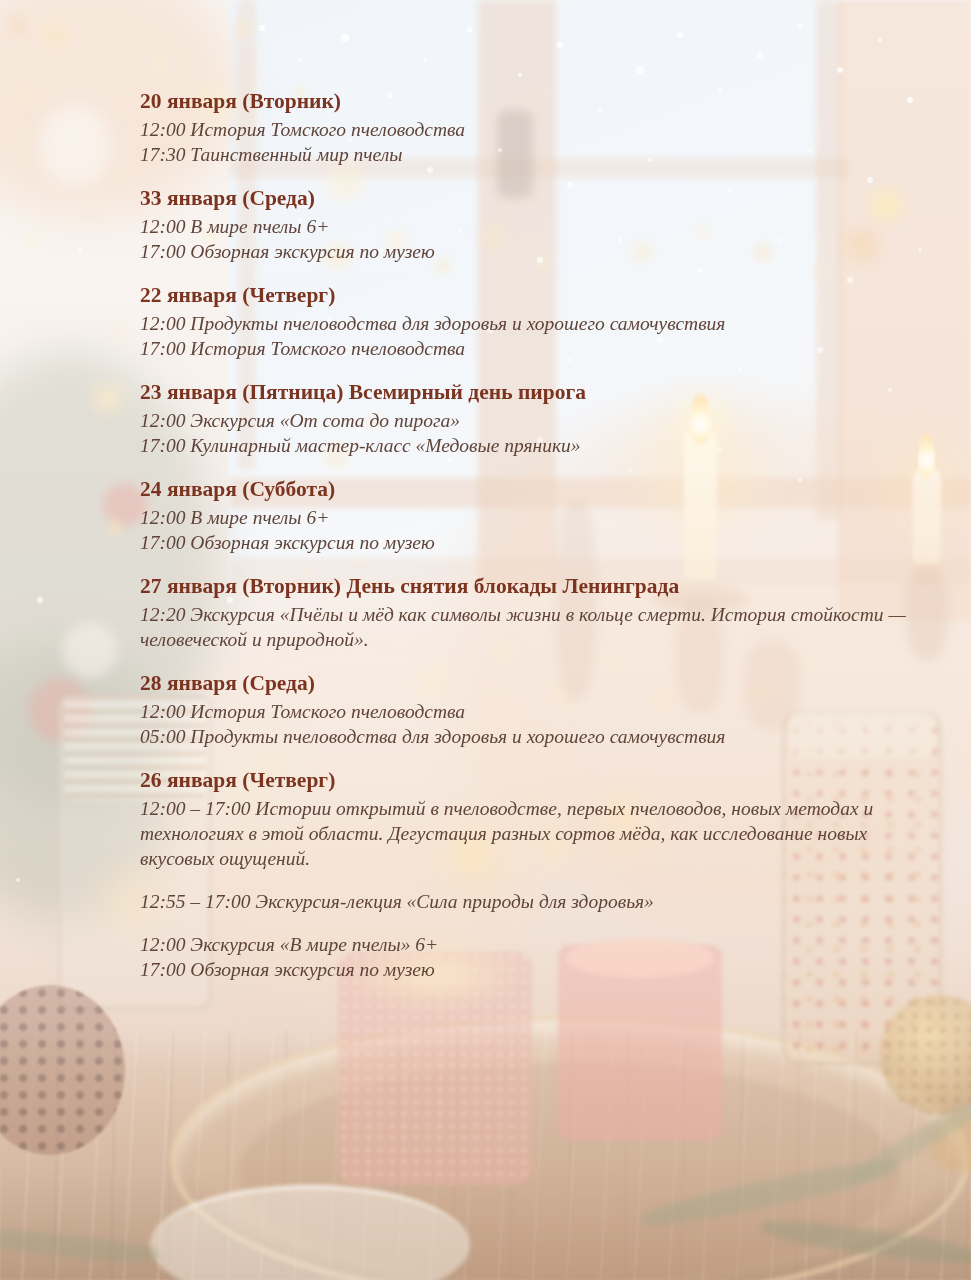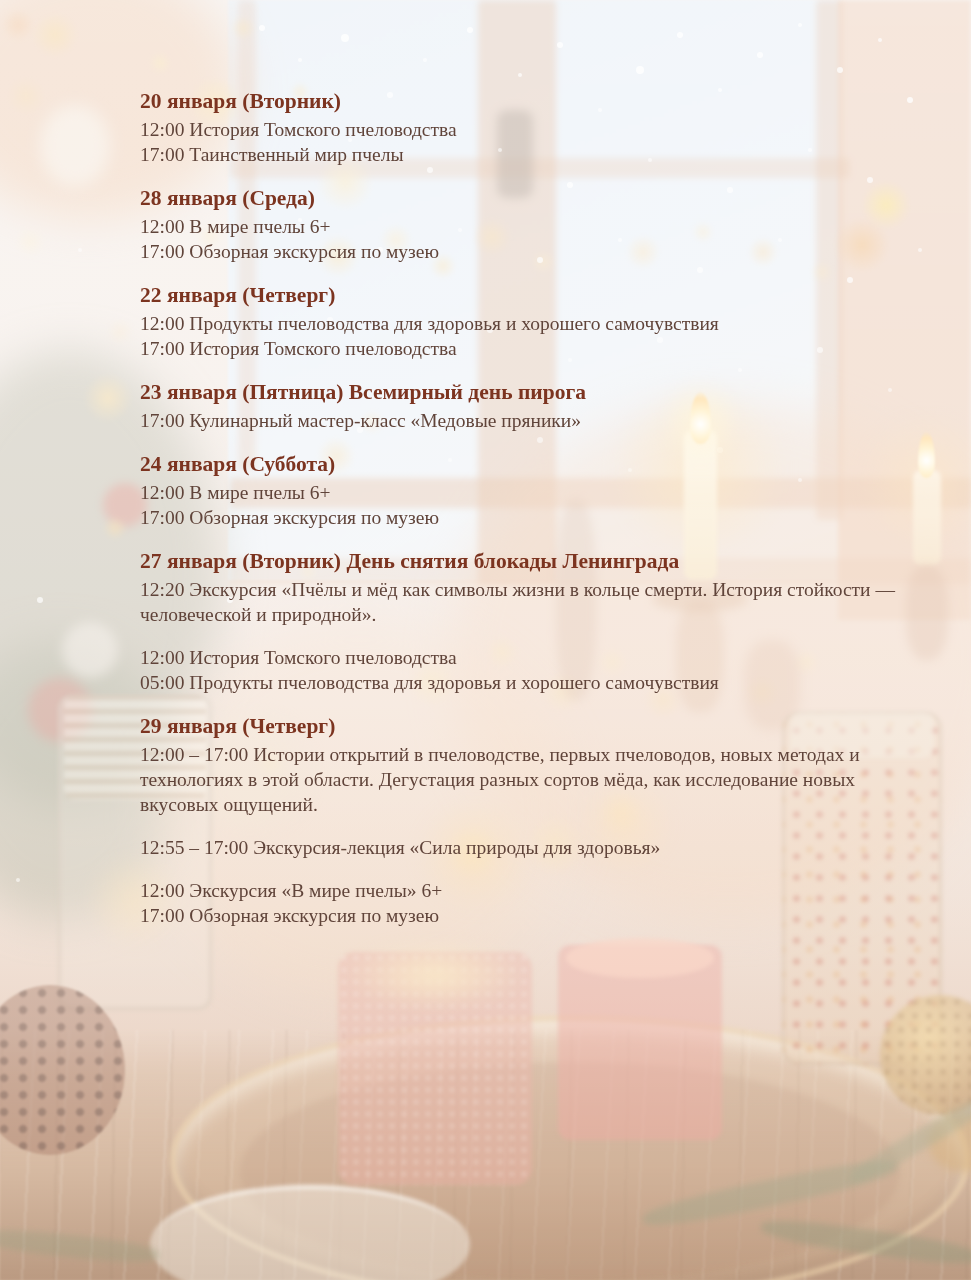--- a/index.html
+++ b/index.html
@@ -53,21 +53,21 @@
   .veil { left:0; top:0; width:971px; height:1280px;
     background:linear-gradient(180deg,
       rgba(255,255,255,.52) 0%, rgba(255,255,255,.50) 55%,
       rgba(255,252,246,.40) 75%, rgba(255,248,238,.28) 92%, rgba(252,242,230,.20) 100%); }
 
   
   .content { position:absolute; left:140px; top:88px; width:766px; z-index:5; }
   .day-section { margin-bottom:18px; }
   .day-section:nth-child(3) { margin-top:14px; }
   .day-header { font-size:21.5px; font-weight:bold; color:#7c3420; line-height:27px; margin-bottom:2px; }
-  .event { font-size:19.5px; color:#60443a; line-height:25px; }
+  .event { font-size:19.5px; color:#60443a; line-height:25px;font-style:italic; }
 </style>
 </head>
 <body>
 
 <div class="page">
 
   <div>
 
     <div class="abs window-area"></div>
     <div class="abs wall-right"></div>
@@ -234,64 +234,66 @@
     <div class="abs stick" style="left:-20px;top:1235px;width:180px;height:22px;background:rgba(130,135,100,.4);transform:rotate(6deg);filter:blur(3px)"></div>
 
     <div class="abs veil"></div>
   </div>
 
   <div class="content">
       <div class="day-section">
     <h2 class="day-header">20 января (Вторник)</h2>
     <div>
           <p class="event">12:00 История Томского пчеловодства</p>
-          <p class="event">17:00 Таинственный мир пчелы</p>
-        </div>
-  </div>
-      <div class="day-section">
-    <h2 class="day-header">28 января (Среда)</h2>
+          <p class="event">17:30 Таинственный мир пчелы</p>
+        </div>
+  </div>
+      <div class="day-section">
+    <h2 class="day-header">33 января (Среда)</h2>
     <div>
           <p class="event">12:00 В мире пчелы 6+</p>
           <p class="event">17:00 Обзорная экскурсия по музею</p>
         </div>
   </div>
       <div class="day-section">
     <h2 class="day-header">22 января (Четверг)</h2>
     <div>
           <p class="event">12:00 Продукты пчеловодства для здоровья и хорошего самочувствия</p>
           <p class="event">17:00 История Томского пчеловодства</p>
         </div>
   </div>
       <div class="day-section">
     <h2 class="day-header">23 января (Пятница) Всемирный день пирога</h2>
     <div>
+          <p class="event">12:00 Экскурсия «От сота до пирога»</p>
           <p class="event">17:00 Кулинарный мастер-класс «Медовые пряники»</p>
         </div>
   </div>
       <div class="day-section">
     <h2 class="day-header">24 января (Суббота)</h2>
     <div>
           <p class="event">12:00 В мире пчелы 6+</p>
           <p class="event">17:00 Обзорная экскурсия по музею</p>
         </div>
   </div>
       <div class="day-section">
     <h2 class="day-header">27 января (Вторник) День снятия блокады Ленинграда</h2>
     <div>
           <p class="event">12:20 Экскурсия «Пчёлы и мёд как символы жизни в кольце смерти. История стойкости — человеческой и природной».</p>
         </div>
   </div>
       <div class="day-section">
+    <h2 class="day-header">28 января (Среда)</h2>
     <div>
           <p class="event">12:00 История Томского пчеловодства</p>
           <p class="event">05:00 Продукты пчеловодства для здоровья и хорошего самочувствия</p>
         </div>
   </div>
       <div class="day-section">
-    <h2 class="day-header">29 января (Четверг)</h2>
+    <h2 class="day-header">26 января (Четверг)</h2>
     <div>
           <p class="event">12:00 – 17:00 Истории открытий в пчеловодстве, первых пчеловодов, новых методах и технологиях в этой области. Дегустация разных сортов мёда, как исследование новых вкусовых ощущений.</p>
         </div>
   </div>
       <div class="day-section">
     <div>
           <p class="event">12:55 – 17:00 Экскурсия-лекция «Сила природы для здоровья»</p>
         </div>
   </div>
       <div class="day-section">

